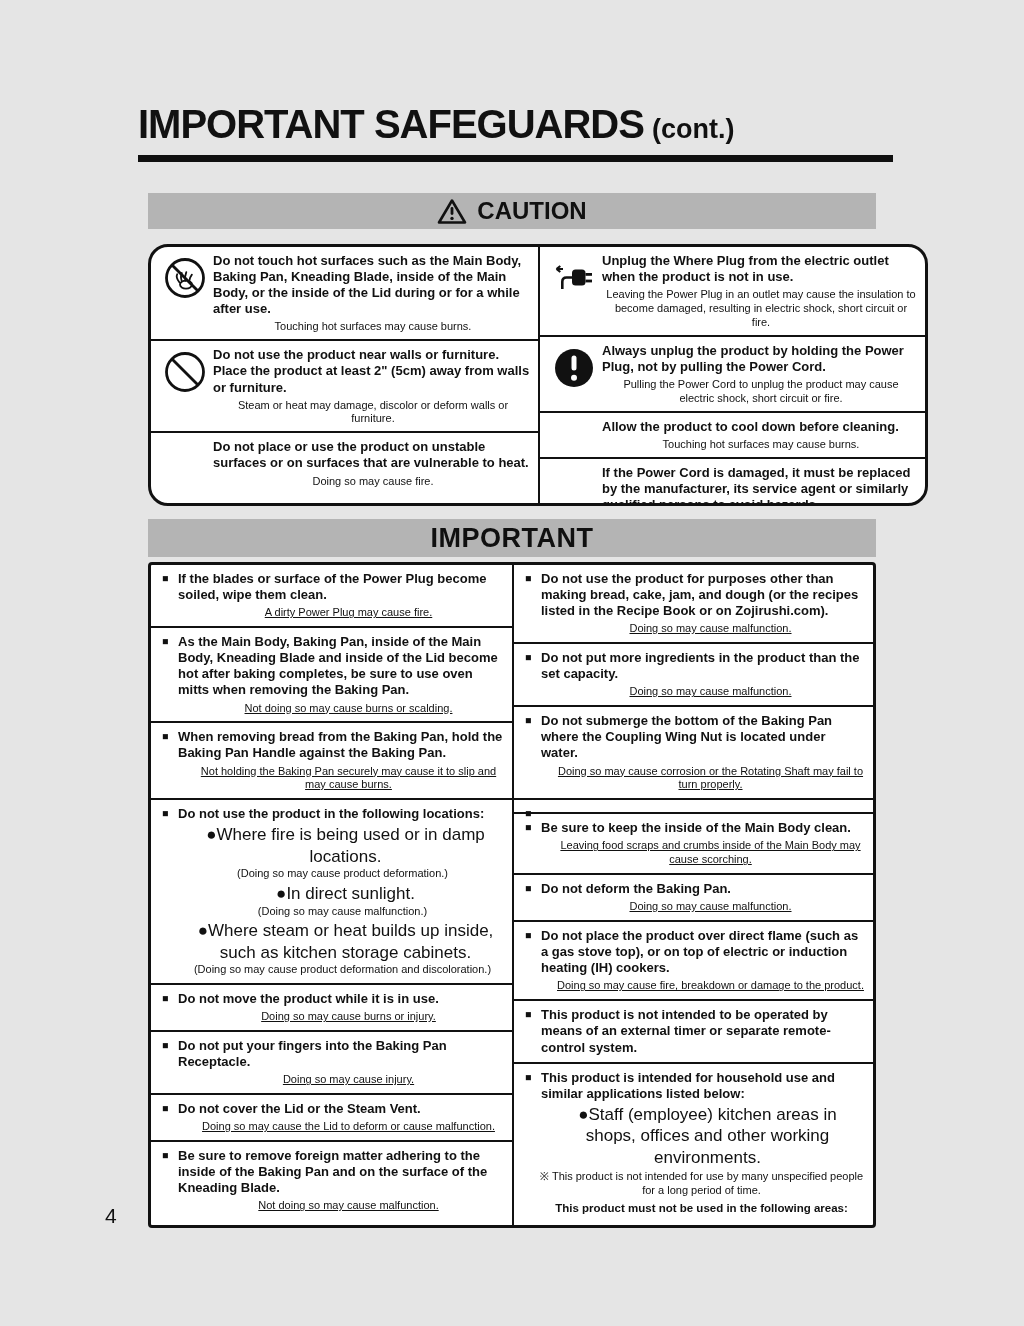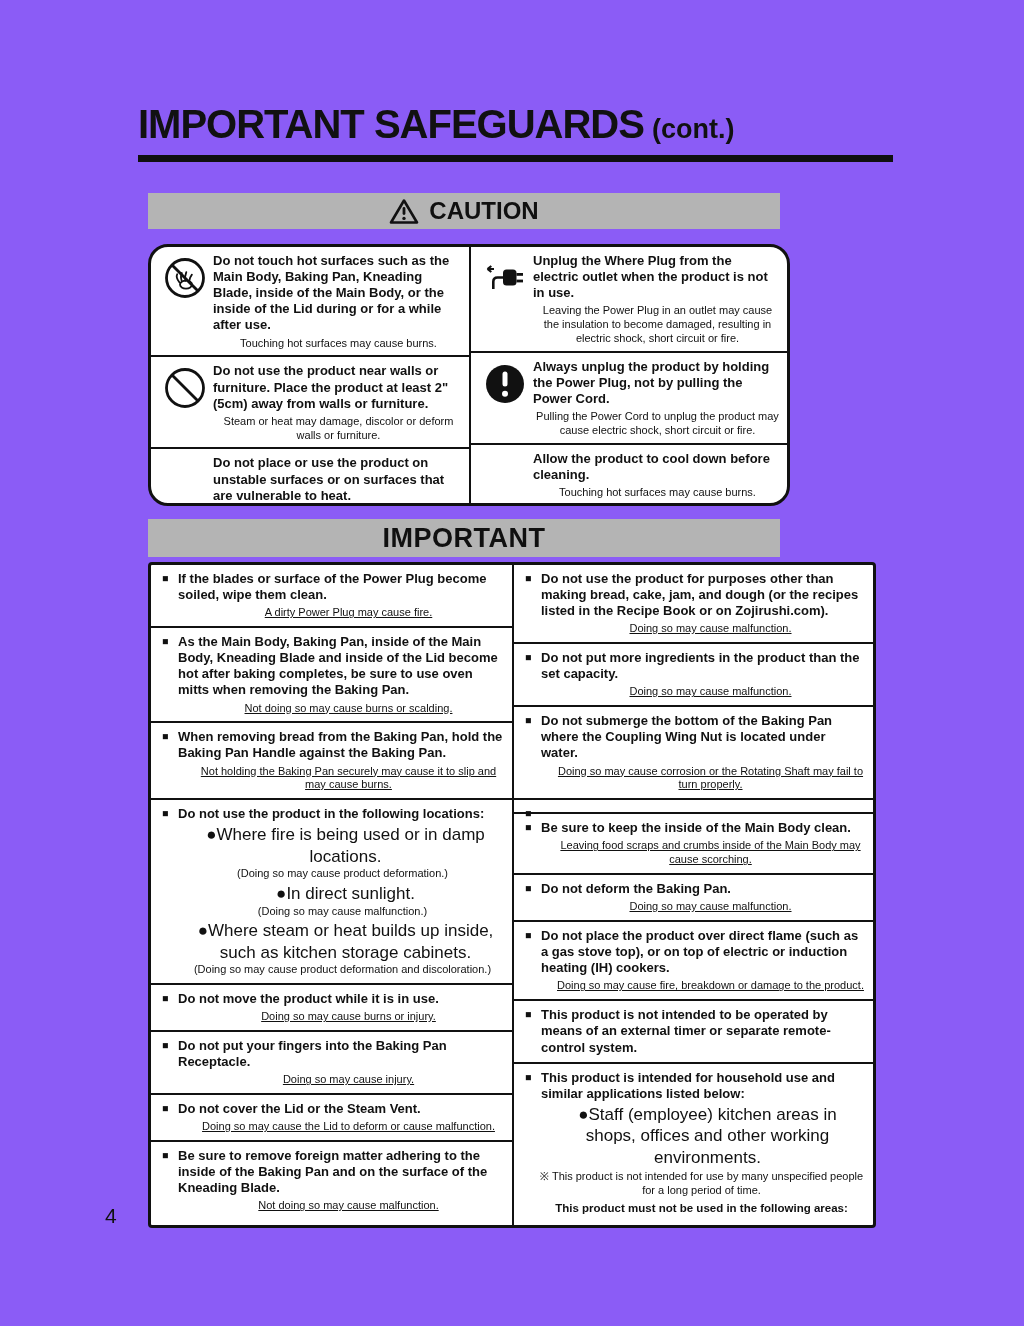--- a/index.html
+++ b/index.html
@@ -4,46 +4,46 @@
 <style>
   * { box-sizing: border-box; margin: 0; padding: 0; }
   html, body { background: #ffffff; }
   body {
     width: 1024px; height: 1326px;
     font-family: "Liberation Sans", sans-serif;
     color: #111;
     position: relative;
     overflow: hidden;
   }
-  .page { position: absolute; inset: 0; background: #8b5cf6; padding-left: 27px; }
+  .page { position: absolute; inset: 0; background: #e5e5e5; padding-left: 27px; }
 
   .page-title {
     position: absolute; left: 138px; top: 102px;
     font-size: 40px; font-weight: bold; letter-spacing: -1px;
     white-space: nowrap;
   }
   .page-title .cont { font-size: 27px; letter-spacing: 0; margin-left: 8px; }
 
   .title-rule {
     position: absolute; left: 138px; top: 155px;
     width: 755px; height: 7px; background: #101010;
   }
 
   .bar {
-    position: absolute; left: 148px; width: 632px;
+    position: absolute; left: 148px; width: 728px;
     background: #b4b4b4;
     display: flex; align-items: center; justify-content: center;
     font-weight: bold; color: #101010;
   }
   .caution-bar { top: 193px; height: 36px; font-size: 24px; gap: 10px; }
   .important-bar { top: 519px; height: 38px; font-size: 27px; letter-spacing: .5px; }
 
   .caution-box {
     position: absolute; left: 148px; top: 244px;
-    width: 642px; height: 262px;
+    width: 780px; height: 262px;
     border: 3px solid #111; border-radius: 20px;
     background: #fff; display: flex; overflow: hidden;
   }
   .important-box {
     position: absolute; left: 148px; top: 562px;
     width: 728px; height: 666px;
     border: 3px solid #111; border-radius: 4px;
     background: #fff; display: flex; overflow: hidden;
   }
   .col { width: 50%; display: flex; flex-direction: column; }

